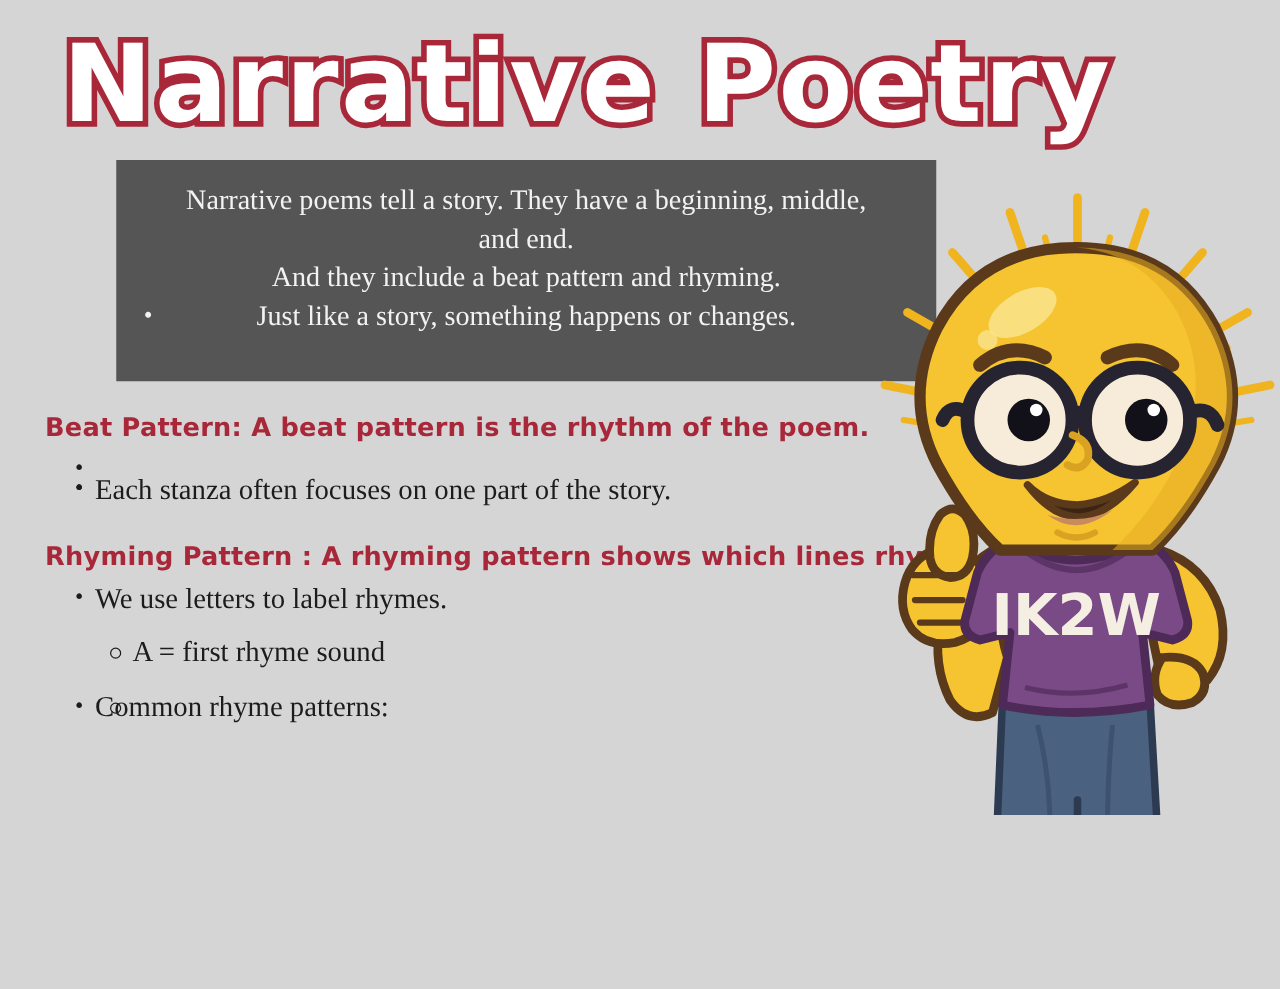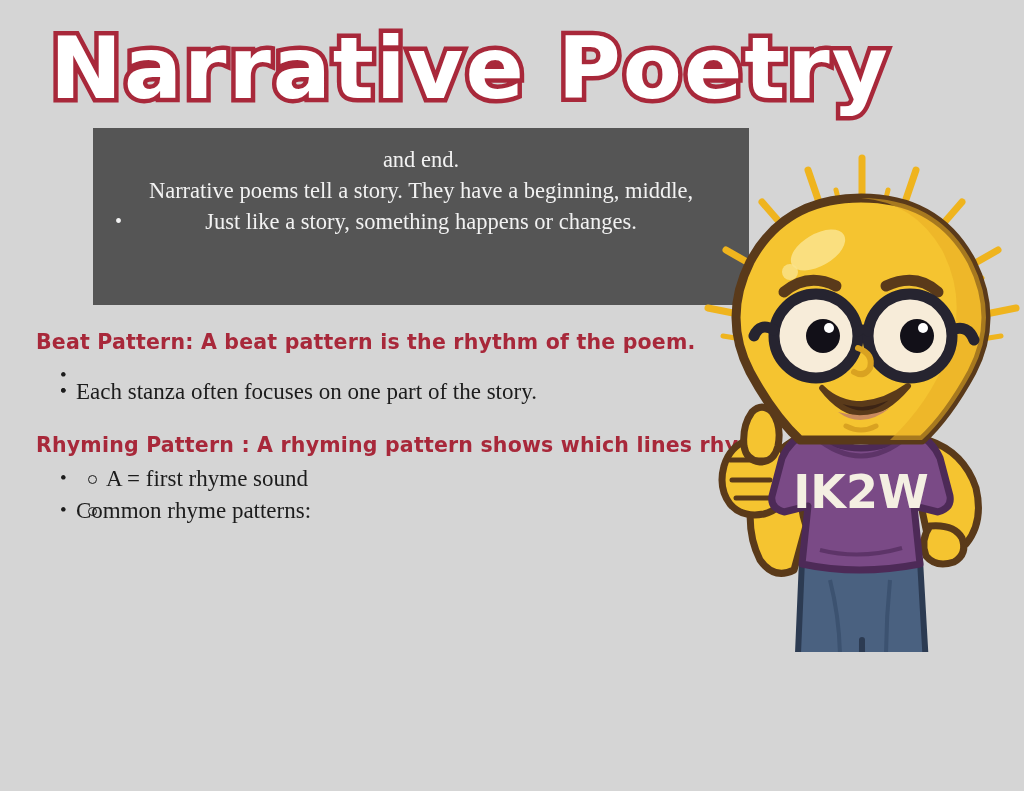--- a/index.html
+++ b/index.html
@@ -124,20 +124,21 @@
     margin: 0;
     padding: 0;
   }
   ul.subbullets > li {
     position: relative;
     padding-left: 70px;
     font-family: "Liberation Serif", serif;
     font-size: 23px;
     line-height: 32px;
     color: #1c1c1c;
+    margin-top: 12px;
   }
   ul.subbullets > li > .ring {
     position: absolute;
     left: 52px;
     top: 12px;
     width: 7px;
     height: 7px;
     border: 1.5px solid #1c1c1c;
     border-radius: 50%;
   }
@@ -158,22 +159,23 @@
 </style>
 </head>
 <body>
 
 <div id="poster">
 
   <div id="title">Narrative Poetry</div>
 
   <div id="intro-box">
     <div id="intro-lines">
+      <span class="intro-line">Narrative poems tell a story.  They have a beginning, middle,</span>
       <span class="intro-line">and end.</span>
-      <span class="intro-line">Narrative poems tell a story.  They have a beginning, middle,</span>
+      <span class="intro-line">And they include a beat pattern and rhyming.</span>
       <span class="intro-line with-bullet">
         <span class="ib-dot">•</span>
         <span>Just like a story, something happens or changes.</span>
       </span>
     </div>
   </div>
 
   <div id="content">
 
     <div class="section sec-beat">
@@ -195,20 +197,21 @@
           <span>Each stanza often focuses on one part of the story.</span>
         </li>
       </ul>
     </div>
 
     <div class="section sec-rhyme">
       <div class="section-heading">Rhyming Pattern : A rhyming pattern shows which lines rhyme.</div>
       <ul class="bullets">
         <li>
           <span class="dot">•</span>
+          <span>We use letters to label rhymes.</span>
         </li>
       </ul>
       <ul class="subbullets">
         <li>
           <span class="ring"></span>
           <span>A = first rhyme sound</span>
         </li>
         <li>
           <span class="ring"></span>
         </li>

